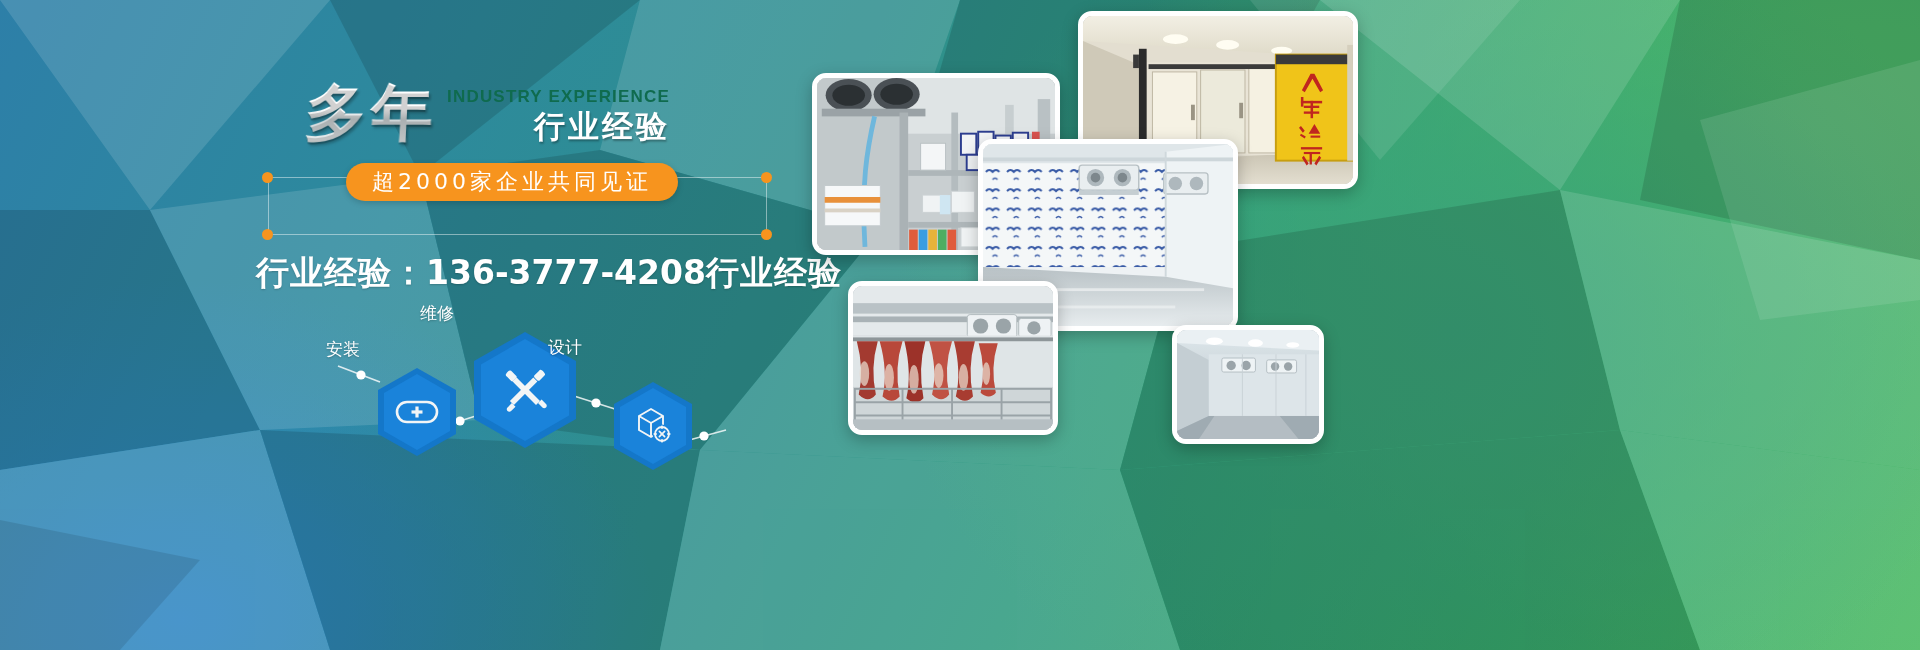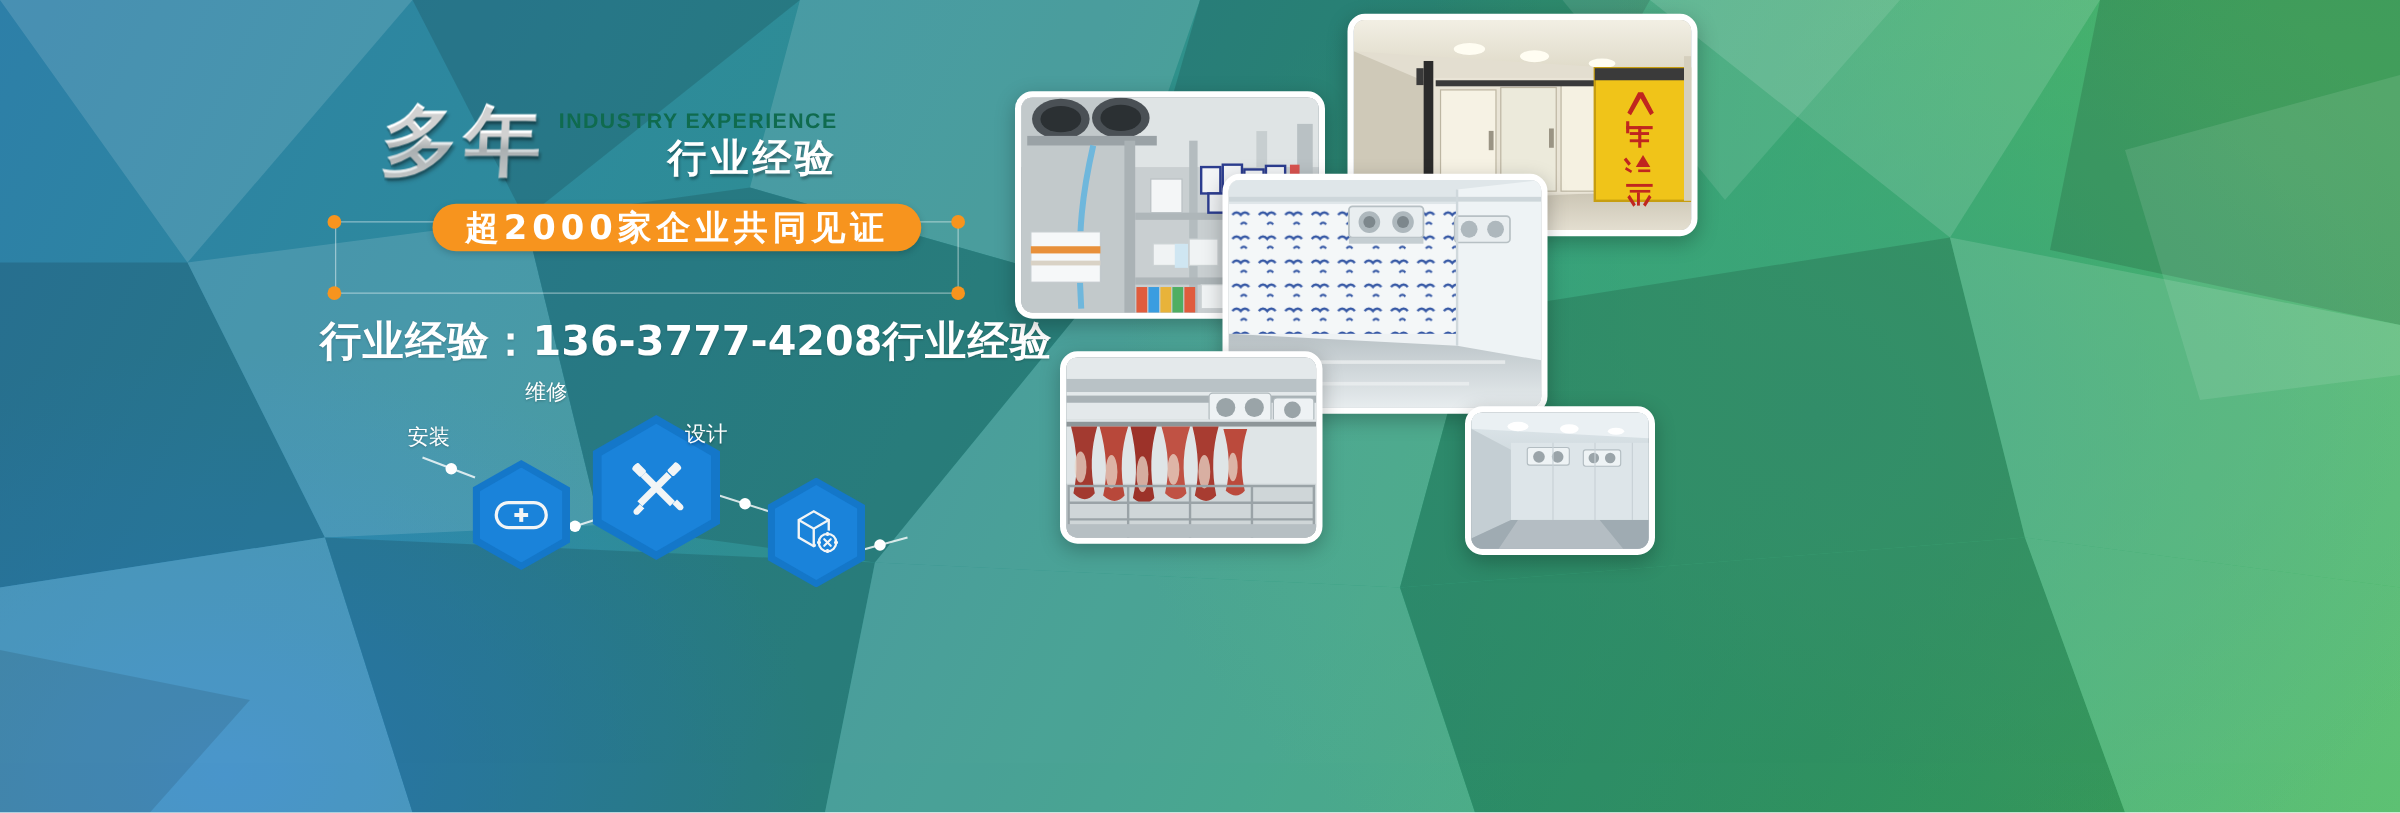--- a/index.html
+++ b/index.html
@@ -108,22 +108,22 @@
     height: 38px;
     padding: 0 26px;
     display: flex;
     align-items: center;
     background: #f7941e;
     border-radius: 19px;
     box-shadow: 0 2px 6px rgba(0,0,0,0.18);
   }
   .badge-text {
     font-family: "DejaVu Sans", sans-serif;
-    font-size: 27px;
-    font-weight: bold;
+    font-size: 22px;
+    font-weight: normal;
     letter-spacing: 4px;
     color: #ffffff;
     white-space: nowrap;
   }
 
   .subtitle {
     position: absolute;
     left: 364px; top: 209px;
     font-family: "DejaVu Sans", sans-serif;
     font-size: 19px;

